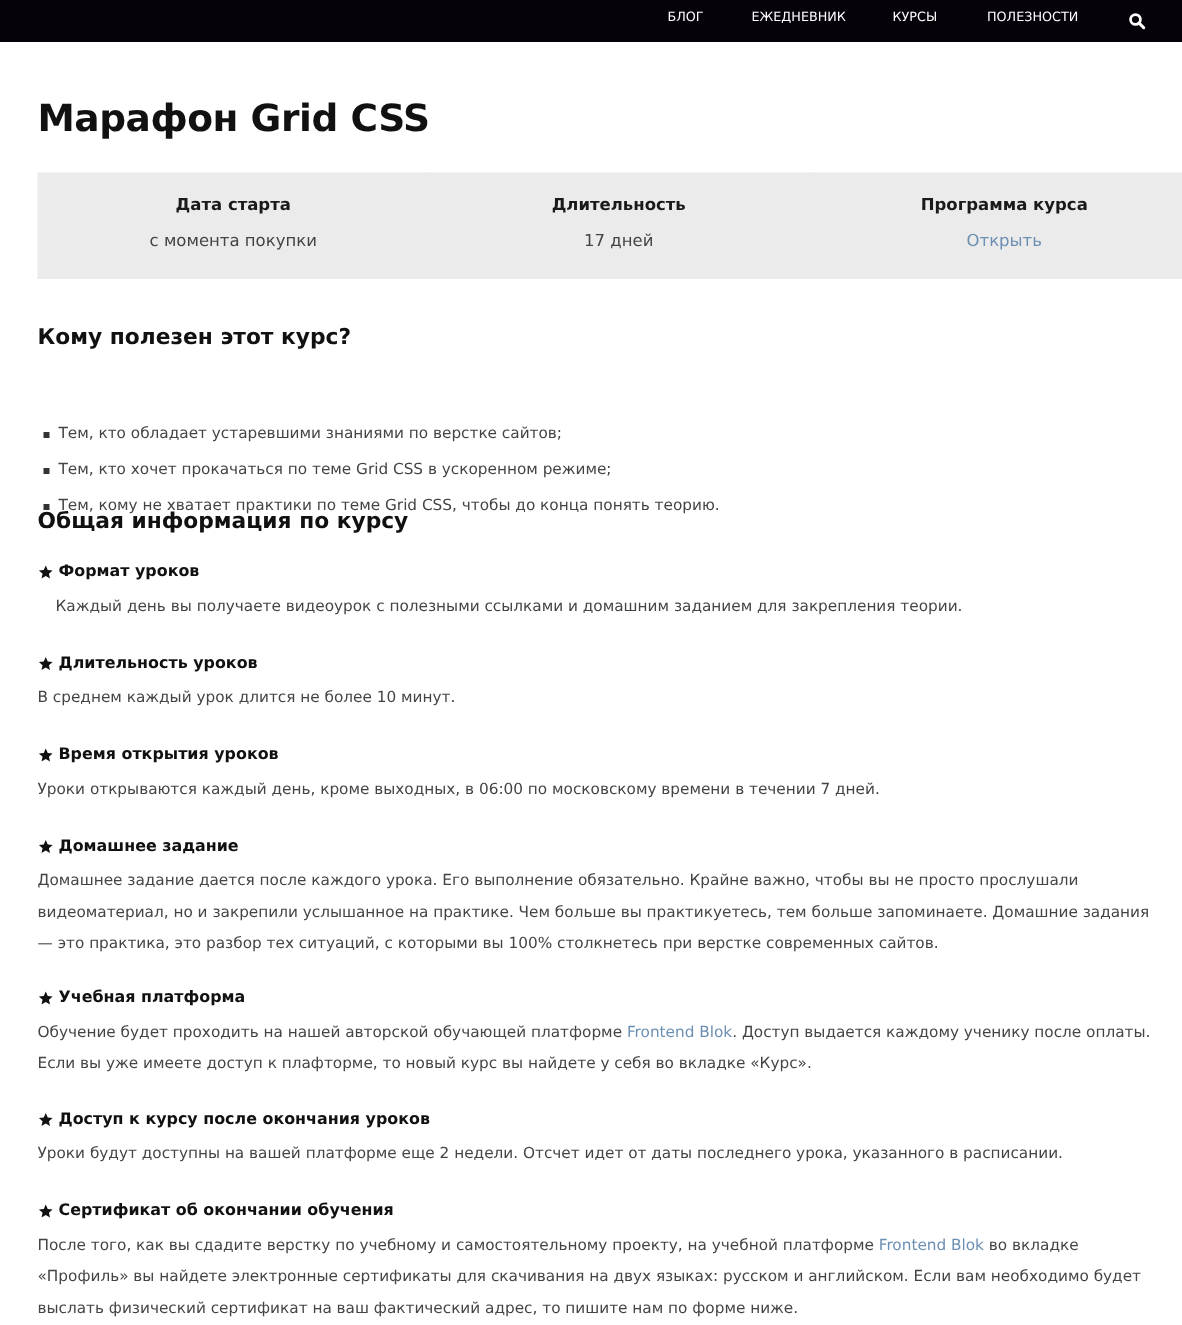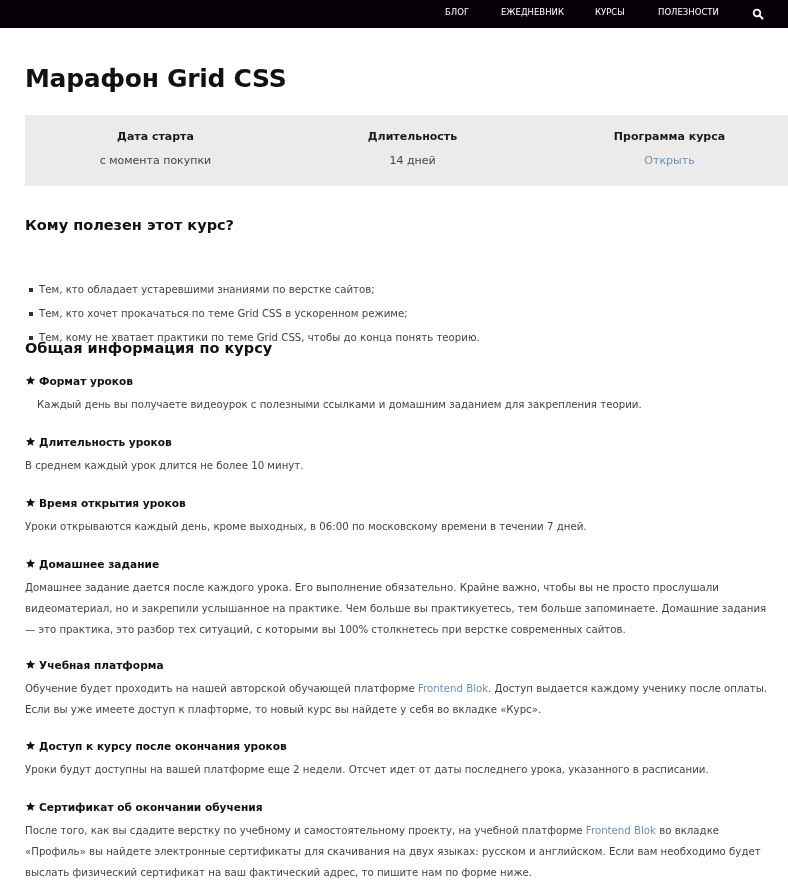--- a/index.html
+++ b/index.html
@@ -40,21 +40,21 @@
 
     .h2 { position: absolute; left: 25px; font-size: 14.5px; font-weight: bold; color: #111; }
     .bullet-list { position: absolute; left: 25px; list-style: none; }
     .bullet-item { position: absolute; left: 0; font-size: 10.2px; color: #444; white-space: nowrap; }
     .bullet-sq {
       position: absolute; left: 4px; top: 4px; width: 4px; height: 4px; background: #333;
     }
     .bullet-text { position: absolute; left: 14px; top: 0; white-space: nowrap; }
 
     .info-block { position: absolute; left: 25px; width: 762px; }
-    .info-head { position: absolute; left: 0; top: 0; font-size: 10.6px; font-weight: bold; color: #111; white-space: nowrap; display: flex; gap: 3px; }
+    .info-head { position: absolute; left: 0; top: 0; font-size: 10.6px; font-weight: bold; color: #111; white-space: nowrap; display: flex; align-items: center; gap: 3px; }
     .star-icon { width: 11px; height: 11px; display: inline-block; }
     .info-line { position: absolute; left: 0; font-size: 10.2px; color: #444; white-space: nowrap; }
     .link { color: #6c8fb3; cursor: pointer; }
   </style>
 </head>
 <body>
 
 <div class="topbar">
   <span class="nav-item" style="left:445px;">БЛОГ</span>
   <span class="nav-item" style="left:501px;">ЕЖЕДНЕВНИК</span>
@@ -68,21 +68,21 @@
 
 <h1 class="page-title">Марафон Grid CSS</h1>
 
 <div class="cards">
   <div class="card" style="left:0;">
     <div class="card-title">Дата старта</div>
     <div class="card-value">с момента покупки</div>
   </div>
   <div class="card" style="left:257px;padding-left:16px;">
     <div class="card-title">Длительность</div>
-    <div class="card-value">14 дней</div>
+    <div class="card-value">17 дней</div>
   </div>
   <div class="card" style="left:514px;">
     <div class="card-title">Программа курса</div>
     <div class="card-value"><span class="card-link">Открыть</span></div>
   </div>
 </div>
 
 <h2 class="h2" style="top:217px;">Кому полезен этот курс?</h2>
 <ul class="bullet-list">
   <li class="bullet-item" style="top:256px;">

